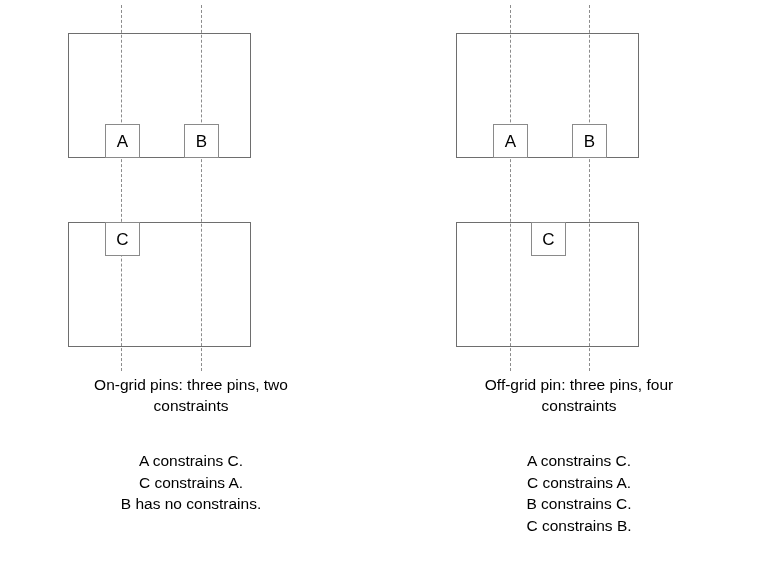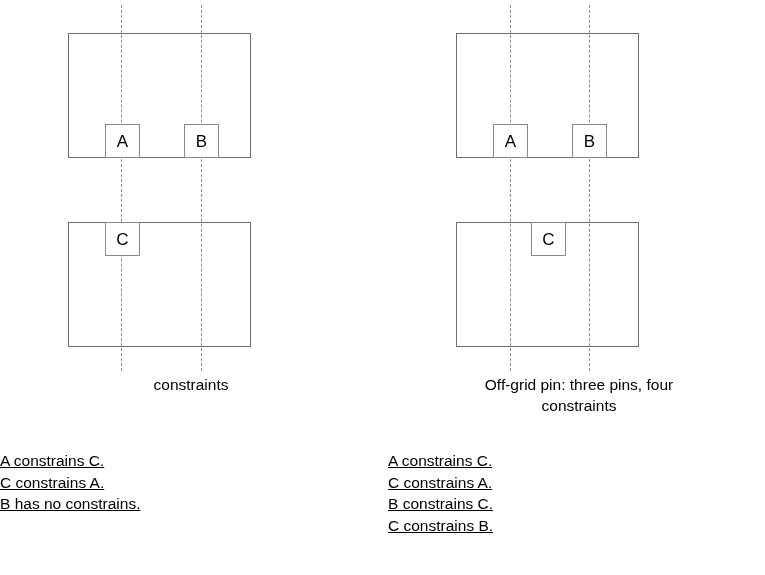--- a/index.html
+++ b/index.html
@@ -73,24 +73,24 @@
     font-size: 15.5px;
     line-height: 21px;
     color: #000000;
   }
   .caption.top-cap { top: 374px; }
 
   .constraints {
     position: absolute;
     left: 0;
     width: 382px;
+    text-align: center;
     font-size: 15.5px;
     line-height: 21.5px;
     color: #000000;
-    text-decoration: underline;
   }
   .constraints.list { top: 450px; }
   .constraints div { white-space: nowrap; }
 </style>
 </head>
 <body>
 
 <div id="canvas">
 
   <div class="panel left">
@@ -101,20 +101,21 @@
     <div class="comp-box" style="left:68px; top:33px; width:183px; height:125px;"></div>
 
     <div class="pin" style="left:105px; top:124px;">A</div>
     <div class="pin" style="left:184px; top:124px;">B</div>
 
     <div class="comp-box" style="left:68px; top:222px; width:183px; height:125px;"></div>
 
     <div class="pin" style="left:105px; top:222px;">C</div>
 
     <div class="caption top-cap">
+      <div>On-grid pins: three pins, two</div>
       <div>constraints</div>
     </div>
 
     <div class="constraints list">
       <div>A constrains C.</div>
       <div>C constrains A.</div>
       <div>B has no constrains.</div>
     </div>
   </div>
 

